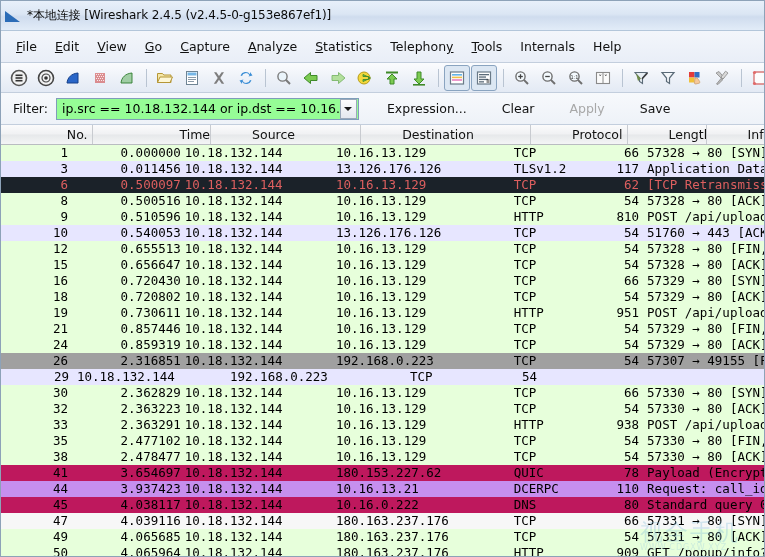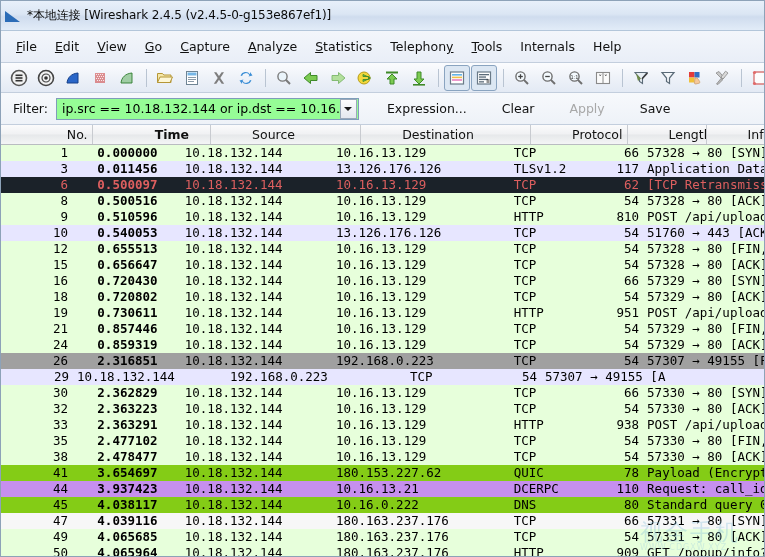--- a/index.html
+++ b/index.html
@@ -178,34 +178,34 @@
     font-family: "DejaVu Sans Mono", monospace;
     white-space: nowrap;
     box-sizing: border-box;
   }
   .prow .c {
     box-sizing: border-box;
     overflow: hidden;
     white-space: nowrap;
   }
   .c-no    { width: 72px;  text-align: right; padding-right: 4px; }
-  .c-time  { width: 110px; text-align: center;  padding-left: 2px; font-weight: bold; }
+  .c-time  { width: 110px; text-align: right;  padding-left: 2px; }
   .c-src   { width: 153px; padding-left: 4px; }
   .c-dst   { width: 180px; padding-left: 4px; }
   .c-proto { width: 80px;  padding-left: 4px; }
   .c-len   { width: 55px;  text-align: right; padding-right: 4px; }
   .c-info  { flex: 1 1 auto; padding-left: 4px; }
 
   
   .r-green   { background: #e7ffdb; color: #000000; }
   .r-lav     { background: #e7e6ff; color: #000000; }
   .r-black   { background: #1b2229; color: #dd5f5f; }
   .r-gray    { background: #a0a0a0; color: #000000; }
   .r-purple  { background: #c68fee; color: #000000; }
-  .r-blue    { background: #84cc16; color: #000000; }
+  .r-blue    { background: #be185d; color: #000000; }
   .r-white   { background: #f7f7f7; color: #000000; }
 
   .watermark {
     position: absolute;
     right: 24px; bottom: 4px;
     pointer-events: none;
     opacity: 0.30;
     text-align: left;
     font-family: "DejaVu Sans", sans-serif;
   }
@@ -633,21 +633,20 @@
           <div class="c c-proto">TCP</div>
           <div class="c c-len">54</div>
           <div class="c c-info">57307 → 49155 [F</div>
         </div>
         <div class="prow r-lav">
           <div class="c c-no">29</div>
           <div class="c c-src">10.18.132.144</div>
           <div class="c c-dst">192.168.0.223</div>
           <div class="c c-proto">TCP</div>
           <div class="c c-len">54</div>
-          <div class="c c-info">57307 → 49155 [A</div>
         </div>
         <div class="prow r-green">
           <div class="c c-no">30</div>
           <div class="c c-time">2.362829</div>
           <div class="c c-src">10.18.132.144</div>
           <div class="c c-dst">10.16.13.129</div>
           <div class="c c-proto">TCP</div>
           <div class="c c-len">66</div>
           <div class="c c-info">57330 → 80 [SYN]</div>
         </div>

